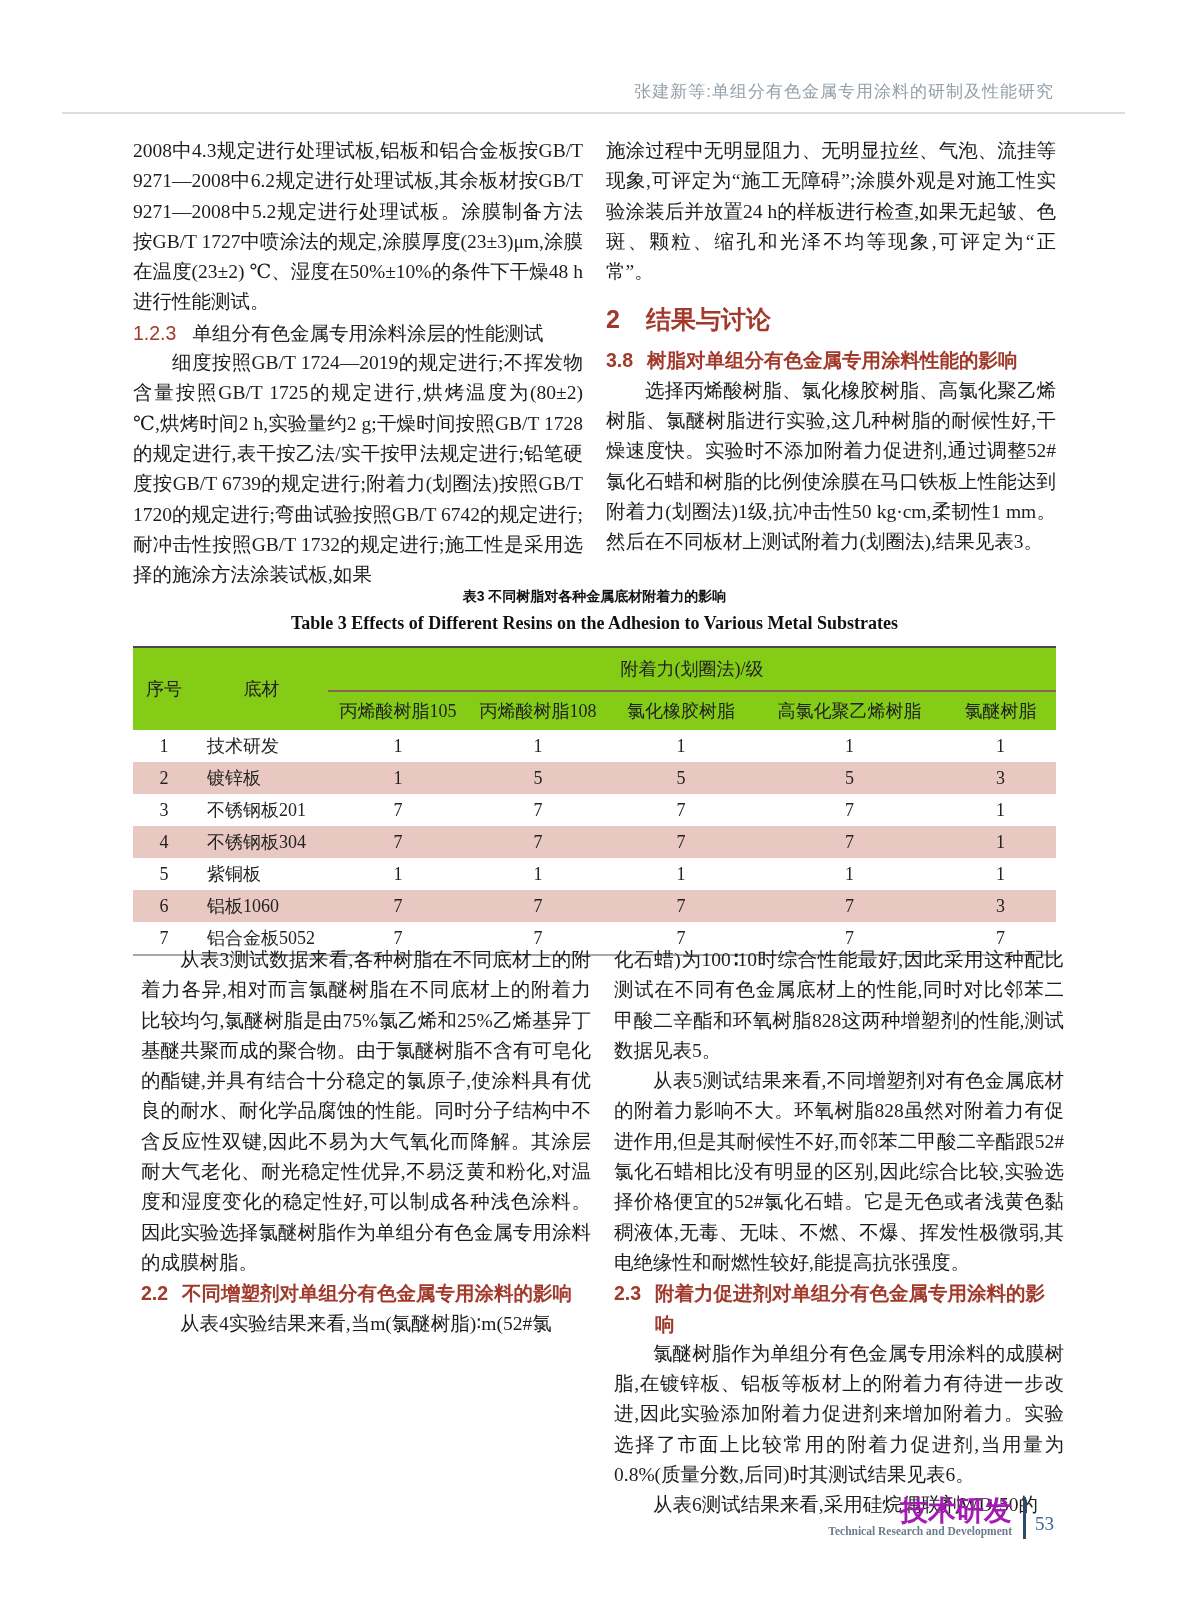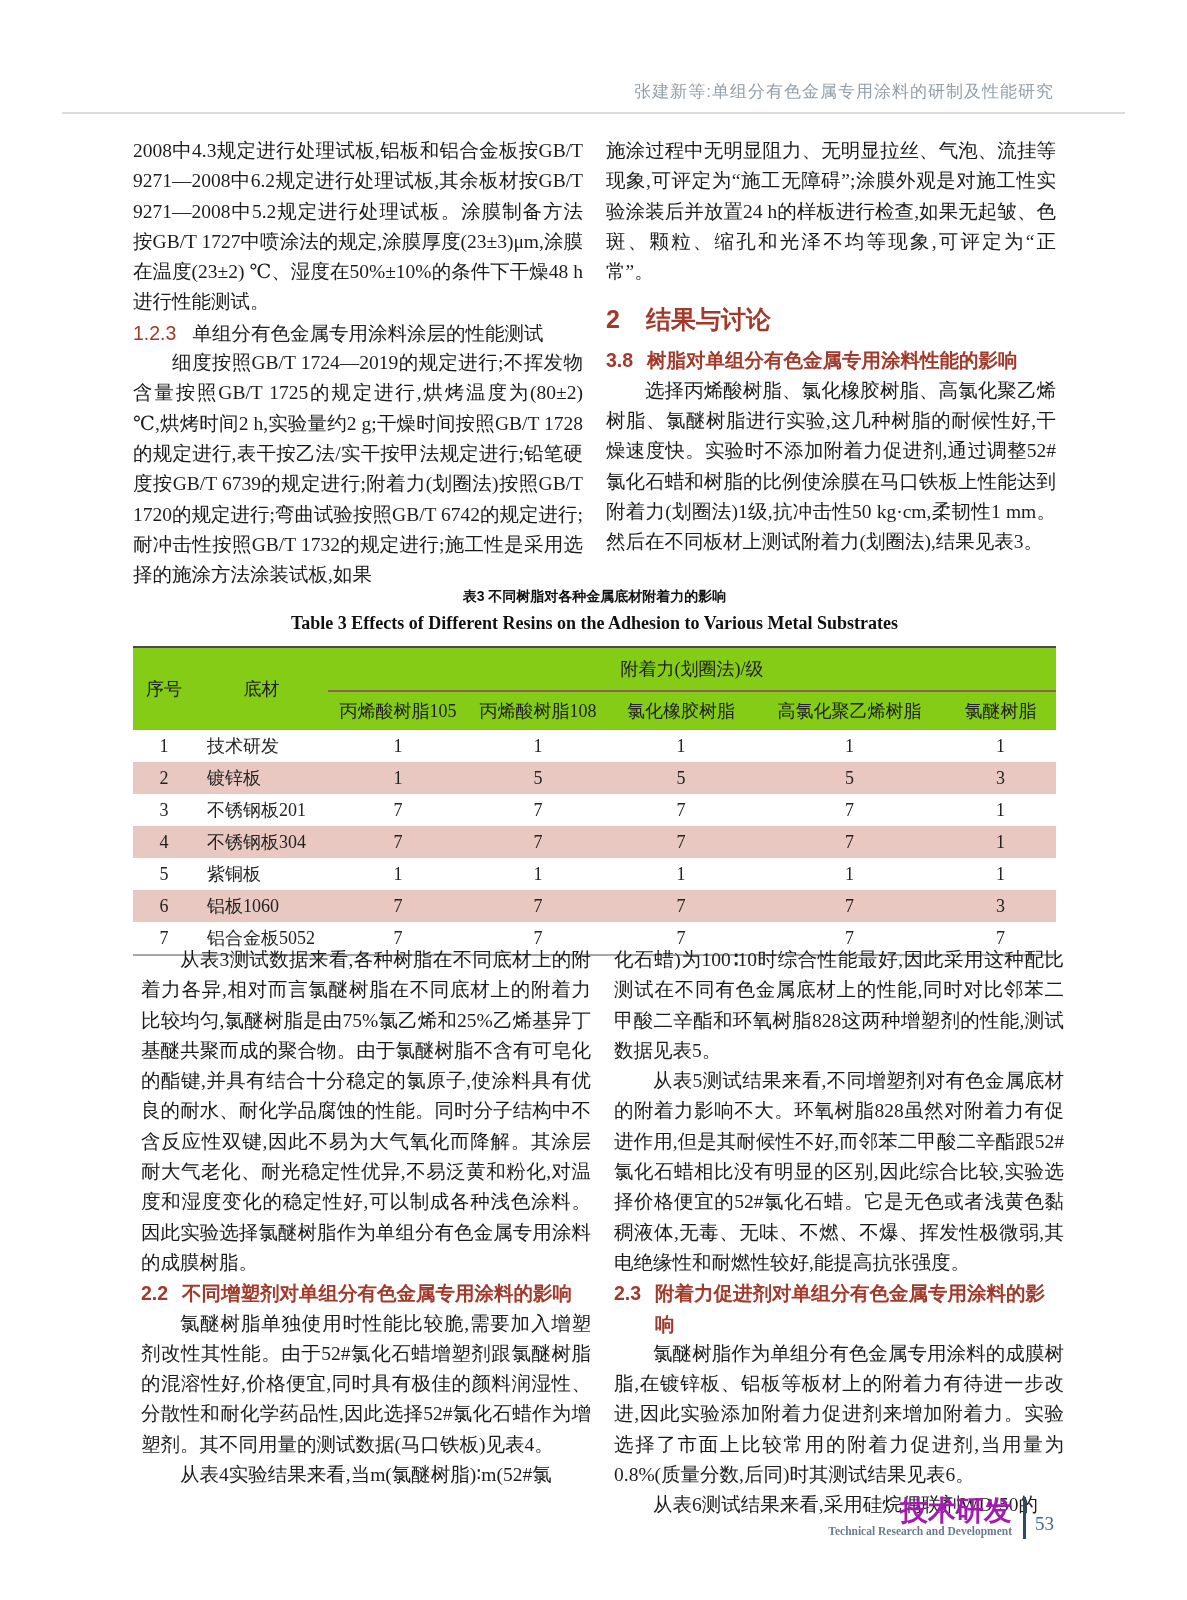--- a/index.html
+++ b/index.html
@@ -204,21 +204,20 @@
   </table>
 </div>
 
 <div class="cols-bottom">
   <div class="col">
     <p class="para indent">从表3测试数据来看,各种树脂在不同底材上的附着力各异,相对而言氯醚树脂在不同底材上的附着力比较均匀,氯醚树脂是由75%氯乙烯和25%乙烯基异丁基醚共聚而成的聚合物。由于氯醚树脂不含有可皂化的酯键,并具有结合十分稳定的氯原子,使涂料具有优良的耐水、耐化学品腐蚀的性能。同时分子结构中不含反应性双键,因此不易为大气氧化而降解。其涂层耐大气老化、耐光稳定性优异,不易泛黄和粉化,对温度和湿度变化的稳定性好,可以制成各种浅色涂料。因此实验选择氯醚树脂作为单组分有色金属专用涂料的成膜树脂。</p>
     <div class="h-sub">
       <span class="h-num">2.2</span>
       <span>不同增塑剂对单组分有色金属专用涂料的影响</span>
     </div>
-    <p class="para indent">氯醚树脂单独使用时性能比较脆,需要加入增塑剂改性其性能。由于52#氯化石蜡增塑剂跟氯醚树脂的混溶性好,价格便宜,同时具有极佳的颜料润湿性、分散性和耐化学药品性,因此选择52#氯化石蜡作为增塑剂。其不同用量的测试数据(马口铁板)见表4。</p>
     <p class="para indent">从表4实验结果来看,当m(氯醚树脂)∶m(52#氯</p>
   </div>
   <div class="col">
     <p class="para">化石蜡)为100∶10时综合性能最好,因此采用这种配比测试在不同有色金属底材上的性能,同时对比邻苯二甲酸二辛酯和环氧树脂828这两种增塑剂的性能,测试数据见表5。</p>
     <p class="para indent">从表5测试结果来看,不同增塑剂对有色金属底材的附着力影响不大。环氧树脂828虽然对附着力有促进作用,但是其耐候性不好,而邻苯二甲酸二辛酯跟52#氯化石蜡相比没有明显的区别,因此综合比较,实验选择价格便宜的52#氯化石蜡。它是无色或者浅黄色黏稠液体,无毒、无味、不燃、不爆、挥发性极微弱,其电绝缘性和耐燃性较好,能提高抗张强度。</p>
     <div class="h-sub">
       <span class="h-num">2.3</span>
       <span>附着力促进剂对单组分有色金属专用涂料的影响</span>
     </div>
     <p class="para indent">氯醚树脂作为单组分有色金属专用涂料的成膜树脂,在镀锌板、铝板等板材上的附着力有待进一步改进,因此实验添加附着力促进剂来增加附着力。实验选择了市面上比较常用的附着力促进剂,当用量为0.8%(质量分数,后同)时其测试结果见表6。</p>

